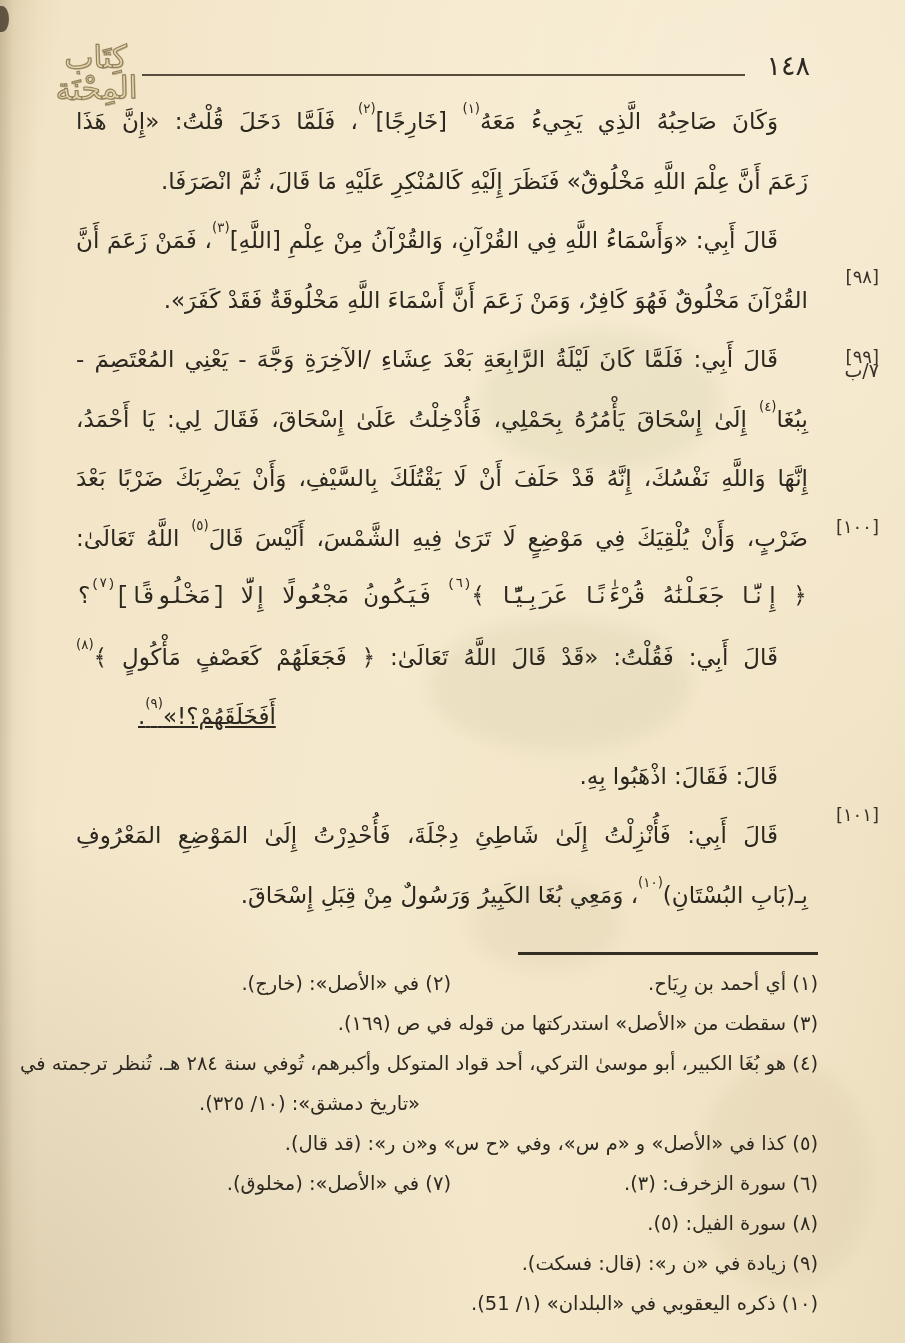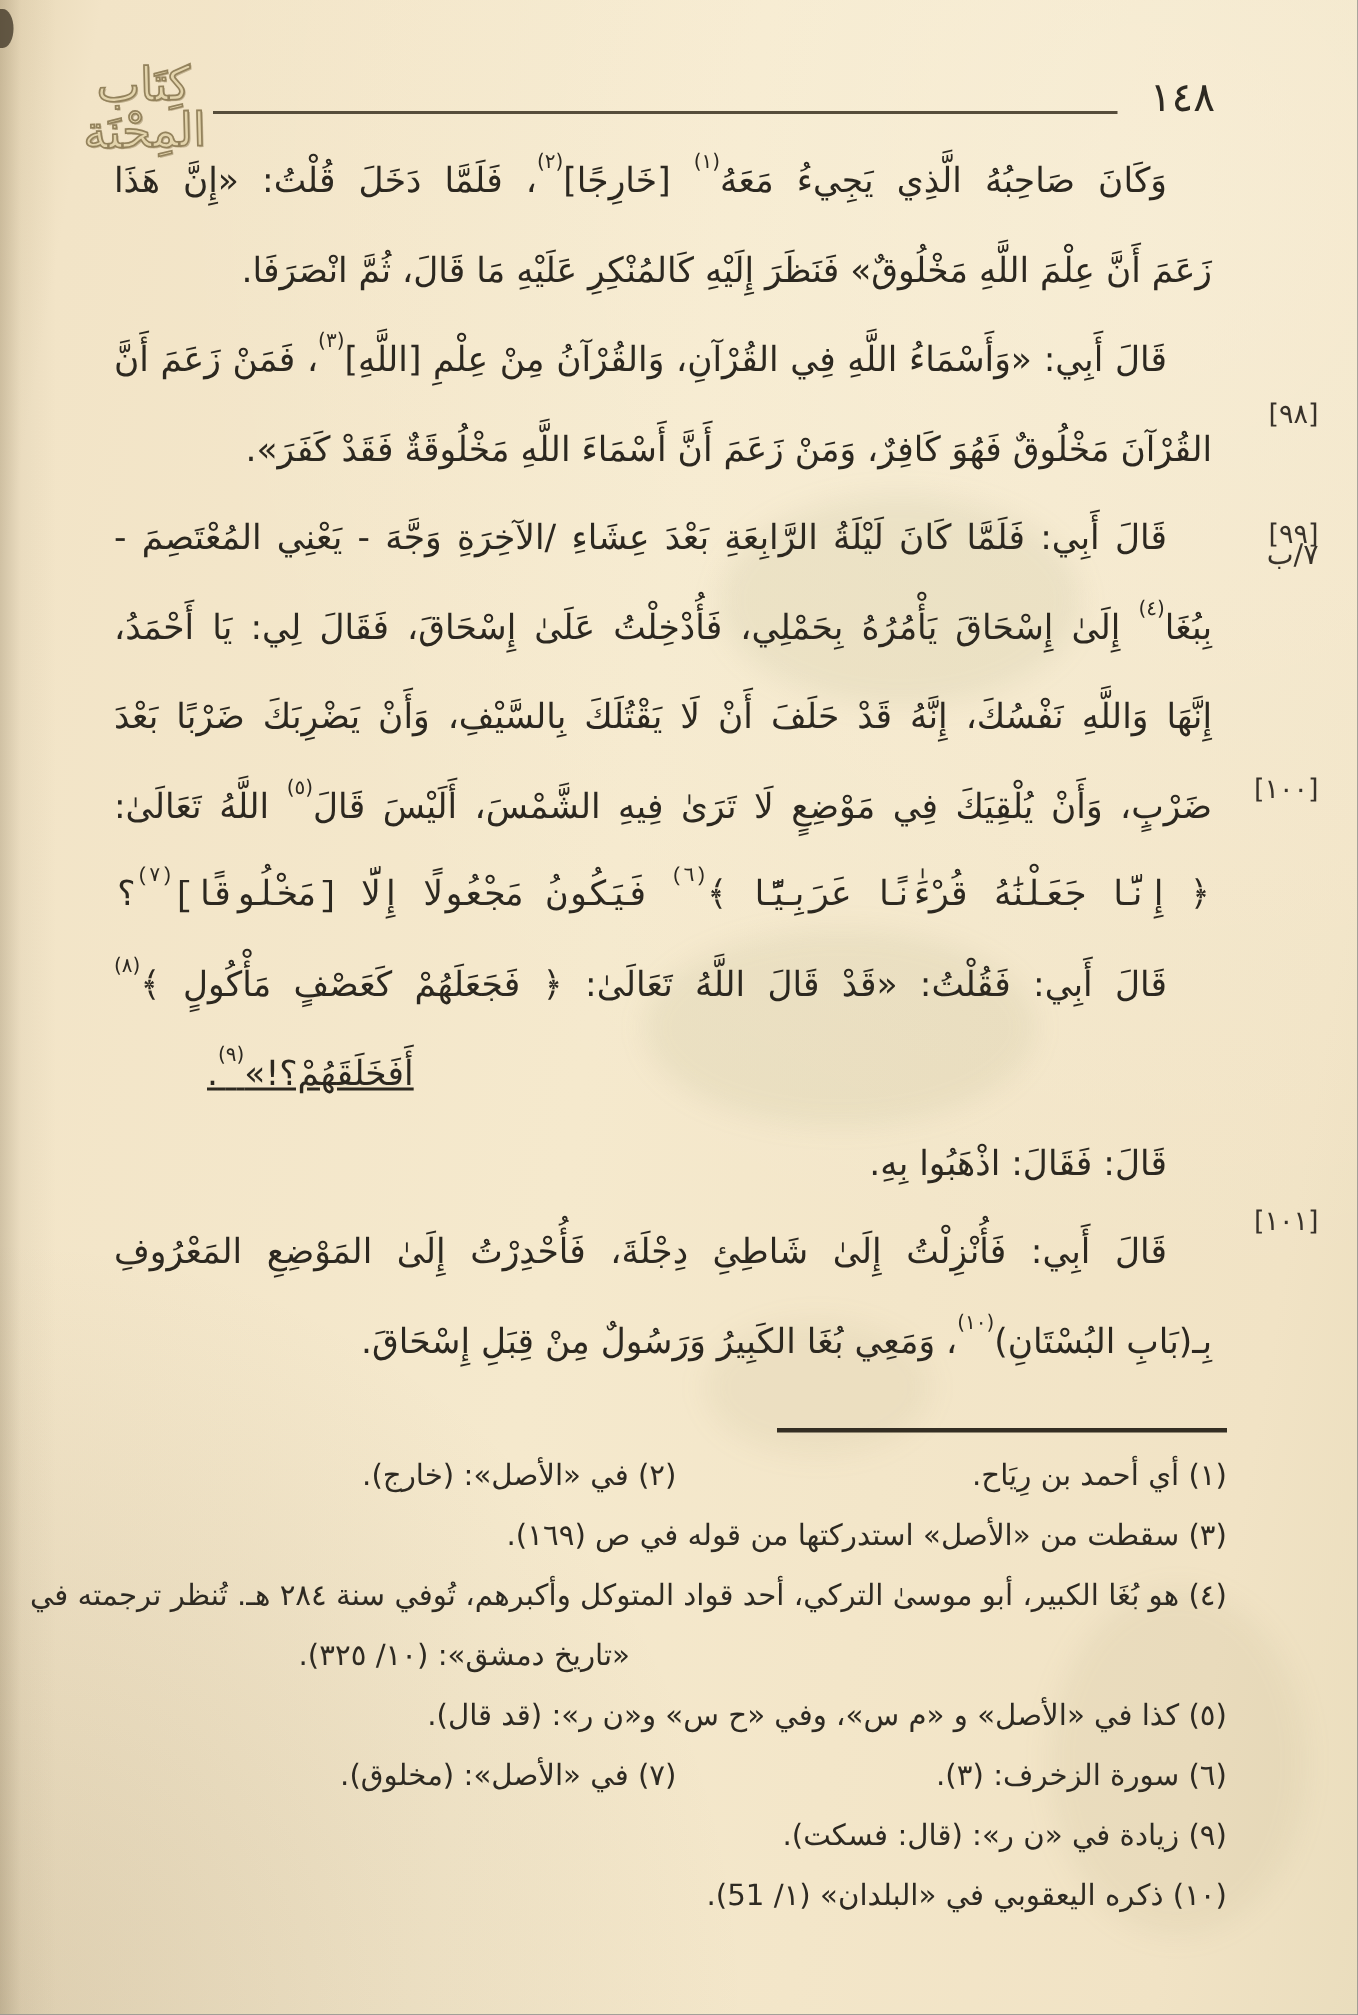--- a/index.html
+++ b/index.html
@@ -106,17 +106,18 @@
       <span class="fn-abs">(٢) في «الأصل»: (خارج).</span>
     </div>
     <div class="fn-row">(٣) سقطت من «الأصل» استدركتها من قوله في ص (١٦٩).</div>
     <div class="fn-row">(٤) هو بُغَا الكبير، أبو موسىٰ التركي، أحد قواد المتوكل وأكبرهم، تُوفي سنة ٢٨٤ هـ. تُنظر ترجمته في</div>
     <div class="fn-row fn-hang">«تاريخ دمشق»: (١٠/ ٣٢٥).</div>
     <div class="fn-row">(٥) كذا في «الأصل» و «م س»، وفي «ح س» و«ن ر»: (قد قال).</div>
     <div class="fn-row">
       <span>(٦) سورة الزخرف: (٣).</span>
       <span class="fn-abs">(٧) في «الأصل»: (مخلوق).</span>
     </div>
+    <div class="fn-row">(٨) سورة الفيل: (٥).</div>
     <div class="fn-row">(٩) زيادة في «ن ر»: (قال: فسكت).</div>
     <div class="fn-row">(١٠) ذكره اليعقوبي في «البلدان» (١/ 51).</div>
   </div>
 
 </div>
 
 </body></html>

